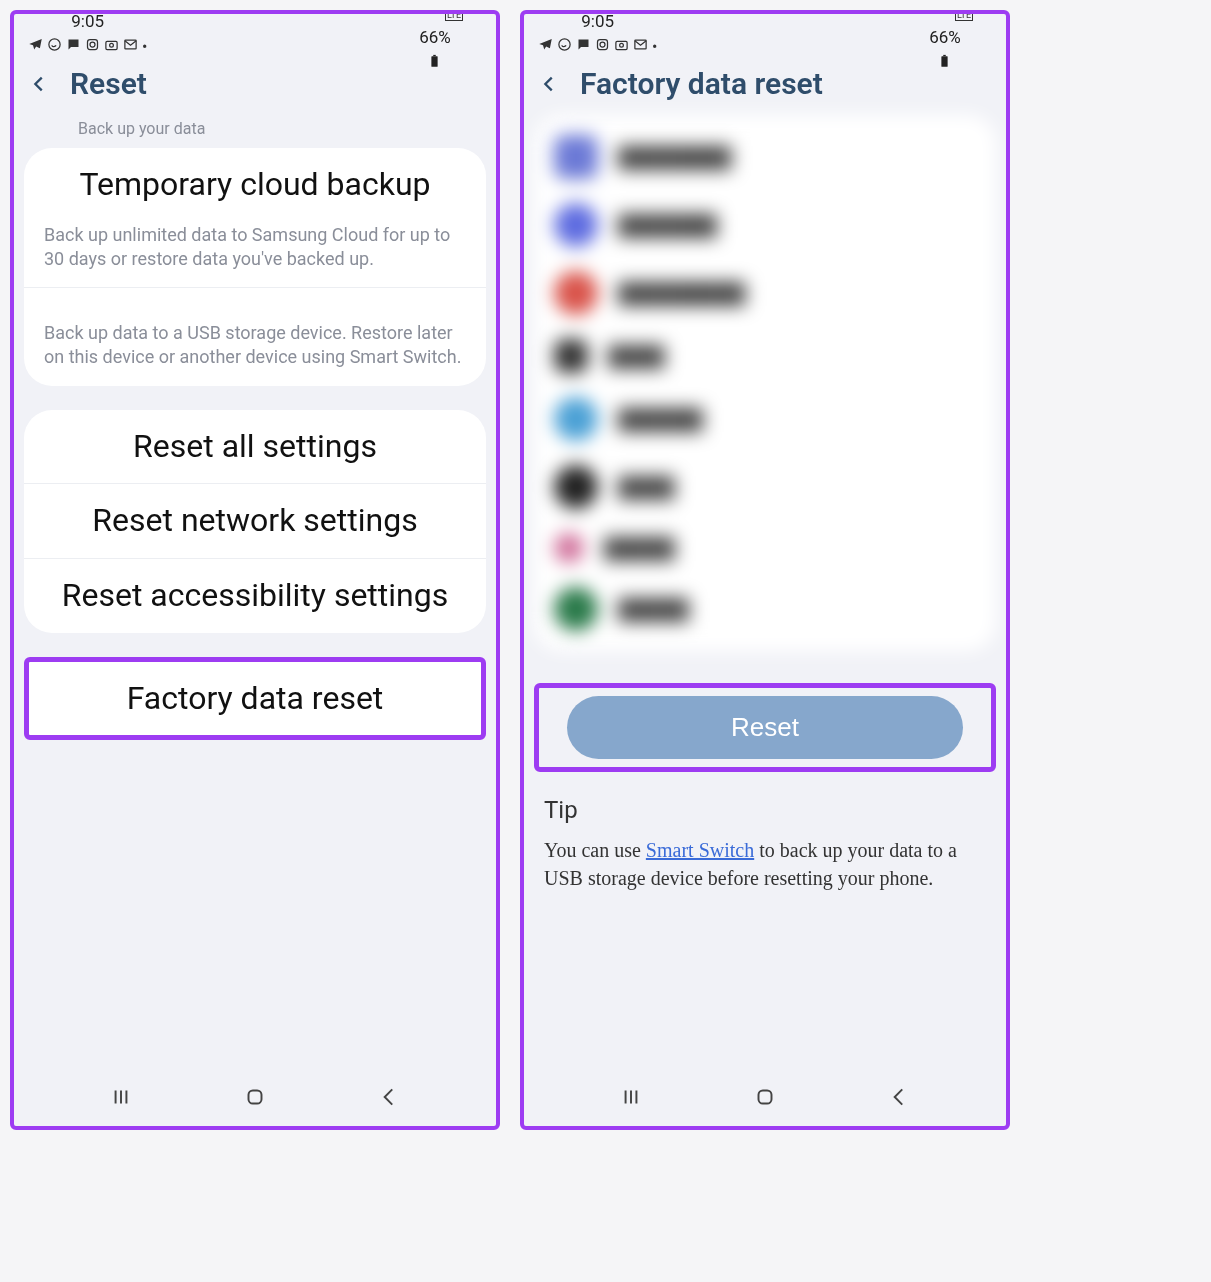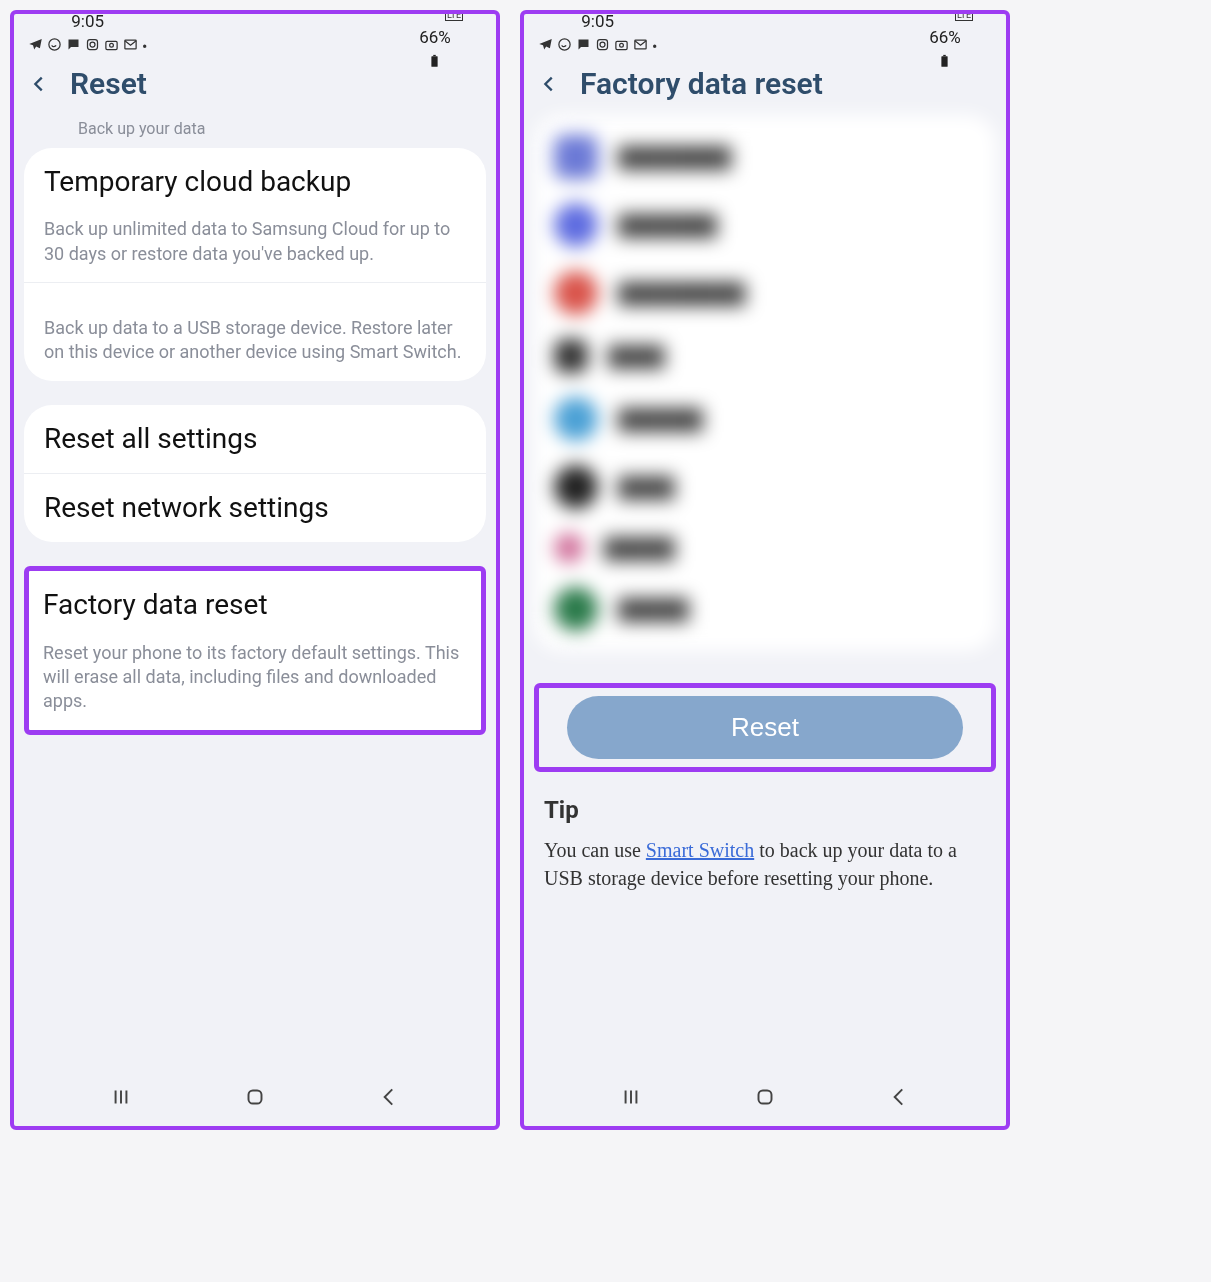--- a/index.html
+++ b/index.html
@@ -66,23 +66,24 @@
     border-radius: 28px;
     margin: 0 10px 24px 10px;
     overflow: hidden;
   }
   .card.blurred { filter: blur(9px); }
   .list-item {
     padding: 16px 20px;
   }
   .list-item + .list-item { border-top: 1px solid #eceef2; }
   .item-title {
-    font-size: 28px;
+    font-size: 32px;
     color: #111;
     line-height: 1.3;
+    text-align: center;
   }
   .item-desc {
     font-size: 18px;
     color: #8a8e99;
     line-height: 1.35;
     margin-top: 17px;
   }
   .highlight-box {
     border: 5px solid #9d3cf2;
     margin: 0 10px 18px 10px;
@@ -103,21 +104,21 @@
     background: #86a7cc;
     border: none;
     color: #fff;
     font-size: 26px;
     font-weight: 500;
     border-radius: 40px;
     padding: 16px 0;
     text-align:center;
   }
   .tip-section { padding: 10px 20px 0 20px; }
-  .tip-title { font-size: 24px; color: #333; margin-bottom: 12px; font-weight: bold; }
+  .tip-title { font-size: 24px; color: #333; margin-bottom: 12px; }
   .tip-text { font-size: 20px; color: #333; line-height: 1.4; font-family: Liberation Serif, serif; }
   .tip-link { color: #3a6bd8; text-decoration: underline; }
   .app-row {
     display: flex; align-items: center; gap: 20px;
     padding: 12px 20px;
   }
   .app-dot { width: 44px; height: 44px; border-radius: 10px; }
   .app-label { font-size: 20px; color: #444; }
   .nav-bar {
     height: 54px;
@@ -208,25 +209,27 @@
       </div>
     </div>
 
     <div class="card">
       <div class="list-item">
         <div class="item-title">Reset all settings</div>
       </div>
       <div class="list-item">
         <div class="item-title">Reset network settings</div>
       </div>
+      <div class="list-item">
+        <div class="item-title">Reset accessibility settings</div>
+      </div>
     </div>
 
     <div class="highlight-box inner">
       <div class="item-title">Factory data reset</div>
-      <div class="item-desc">Reset your phone to its factory default settings. This will erase all data, including files and downloaded apps.</div>
     </div>
   </div>
 
   <div class="nav-bar">
     <svg width="26" height="26" viewBox="0 0 24 24" fill="none" stroke="currentColor" stroke-width="1.8">
         <line x1="7" y1="6" x2="7" y2="18"></line>
         <line x1="12" y1="6" x2="12" y2="18"></line>
         <line x1="17" y1="6" x2="17" y2="18"></line>
       </svg>
     <svg width="26" height="26" viewBox="0 0 24 24" fill="none" stroke="currentColor" stroke-width="1.8">

